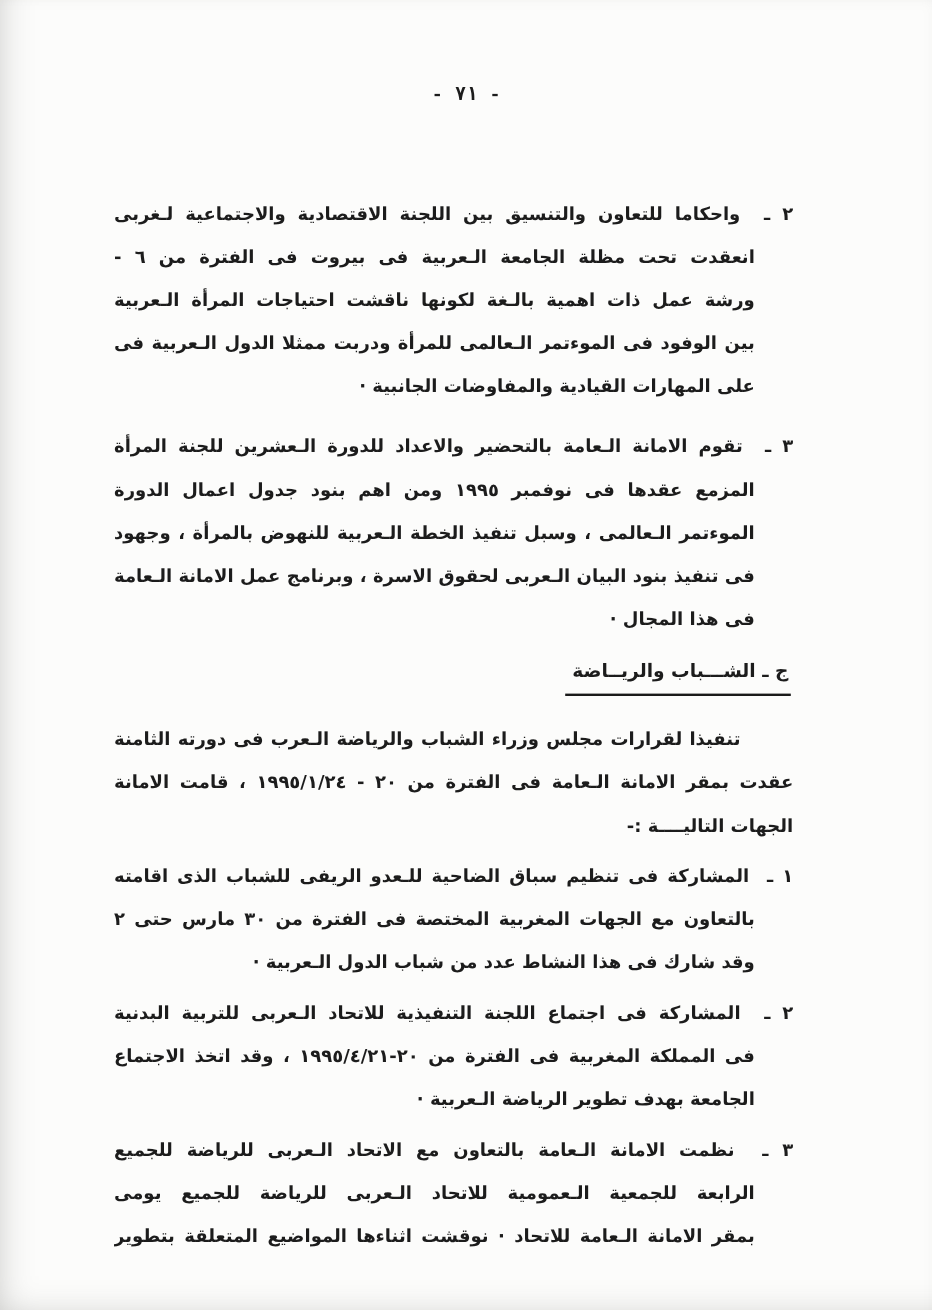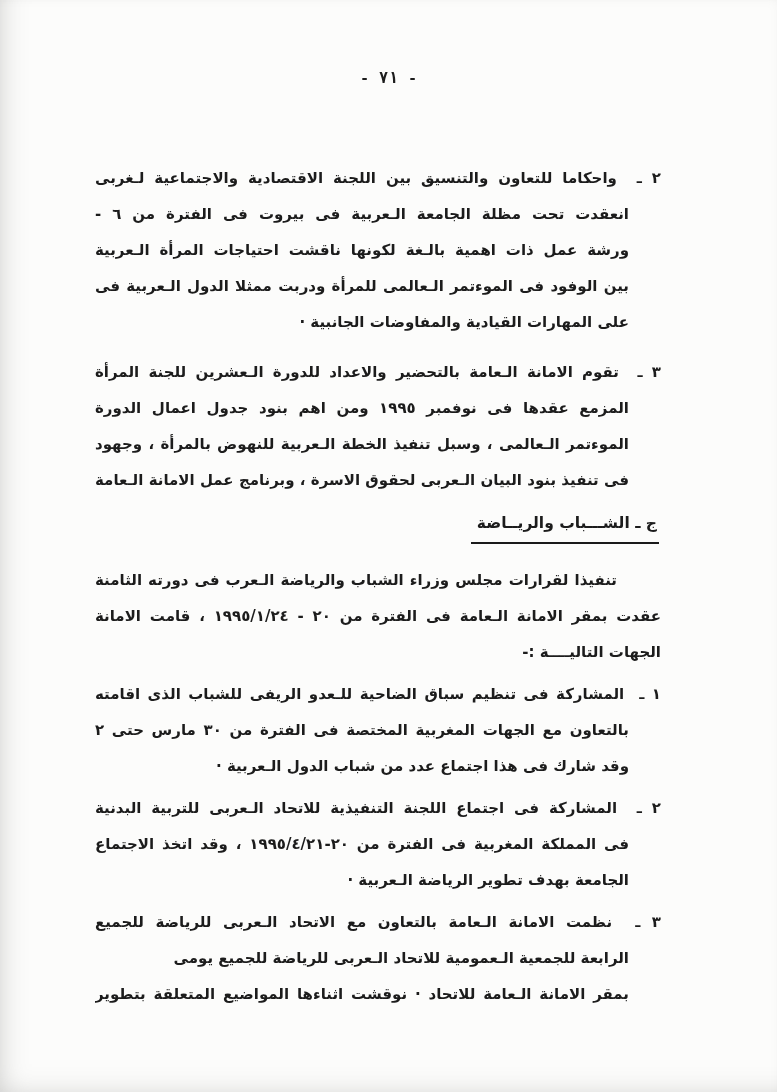--- a/index.html
+++ b/index.html
@@ -34,21 +34,21 @@
   .para{margin-top:0;}
   .p-first{margin-top:70px;}
   .p-gap{margin-top:14px;}
   .p-gap-sm{margin-top:6px;}
   .ln{
     height:36px;line-height:36px;
     text-align:justify;
     overflow:hidden;
   }
   .j{text-align-last:justify;}
-  .r{text-align:right;text-align-last:auto;}
+  .r{text-align-last:auto;}
   .cont{padding-right:32px;}
   .ind{padding-right:44px;}
   .heading-wrap{margin:10px 2px 8px 0;height:46px;}
   .heading{
     display:inline-block;
     font-size:15.5px;
     line-height:30px;
     border-bottom:2.5px solid #1a1a1a;
     padding:0 2px 4px 6px;
     text-align:right;
@@ -69,36 +69,37 @@
     <div class="ln j cont">ورشة عمل ذات اهمية بالـغة لكونها ناقشت احتياجات المرأة الـعربية وسبل التنسيق</div>
     <div class="ln j cont">بين الوفود فى الموءتمر الـعالمى للمرأة ودربت ممثلا الدول الـعربية فى الموءتمــــر</div>
     <div class="ln r cont">على المهارات القيادية والمفاوضات الجانبية ·</div>
   </div>
 
   <div class="para p-gap">
     <div class="ln j">٣ ـ&nbsp;&nbsp;تقوم الامانة الـعامة بالتحضير والاعداد للدورة الـعشرين للجنة المرأة الـعربيـــــة</div>
     <div class="ln j cont">المزمع عقدها فى نوفمبر ١٩٩٥ ومن اهم بنود جدول اعمال الدورة مناقشة نتائـــــج</div>
     <div class="ln j cont">الموءتمر الـعالمى ، وسبل تنفيذ الخطة الـعربية للنهوض بالمرأة ، وجهود الــــدول</div>
     <div class="ln j cont">فى تنفيذ بنود البيان الـعربى لحقوق الاسرة ، وبرنامج عمل الامانة الـعامة لـعام ١٩٩٦</div>
+    <div class="ln r cont">فى هذا المجال ·</div>
   </div>
 
   <div class="heading-wrap">
     <span class="heading">ج ـ الشـــباب والريــاضة</span>
   </div>
 
   <div class="para p-gap-sm">
     <div class="ln j ind">تنفيذا لقرارات مجلس وزراء الشباب والرياضة الـعرب فى دورته الثامنة عشرة التــى</div>
     <div class="ln j">عقدت بمقر الامانة الـعامة فى الفترة من ٢٠ - ١٩٩٥/١/٢٤ ، قامت الامانة الـعامة بتنفيذ</div>
     <div class="ln r">الجهات التاليــــة :-</div>
   </div>
 
   <div class="para p-gap-sm">
     <div class="ln j">١ ـ&nbsp;&nbsp;المشاركة فى تنظيم سباق الضاحية للـعدو الريفى للشباب الذى اقامته الامانة الـعامة</div>
     <div class="ln j cont">بالتعاون مع الجهات المغربية المختصة فى الفترة من ٣٠ مارس حتى ٢ ابريل ١٩٩٥ ·</div>
-    <div class="ln r cont">وقد شارك فى هذا اجتماع عدد من شباب الدول الـعربية ·</div>
+    <div class="ln r cont">وقد شارك فى هذا النشاط عدد من شباب الدول الـعربية ·</div>
   </div>
 
   <div class="para p-gap-sm">
     <div class="ln j">٢ ـ&nbsp;&nbsp;المشاركة فى اجتماع اللجنة التنفيذية للاتحاد الـعربى للتربية البدنية والرياضيــــة</div>
     <div class="ln j cont">فى المملكة المغربية فى الفترة من ٢٠-١٩٩٥/٤/٢١ ، وقد اتخذ الاجتماع جملة من</div>
     <div class="ln r cont">الجامعة بهدف تطوير الرياضة الـعربية ·</div>
   </div>
 
   <div class="para p-gap-sm">
     <div class="ln j">٣ ـ&nbsp;&nbsp;نظمت الامانة الـعامة بالتعاون مع الاتحاد الـعربى للرياضة للجميع اجتماعات الدورة</div>

